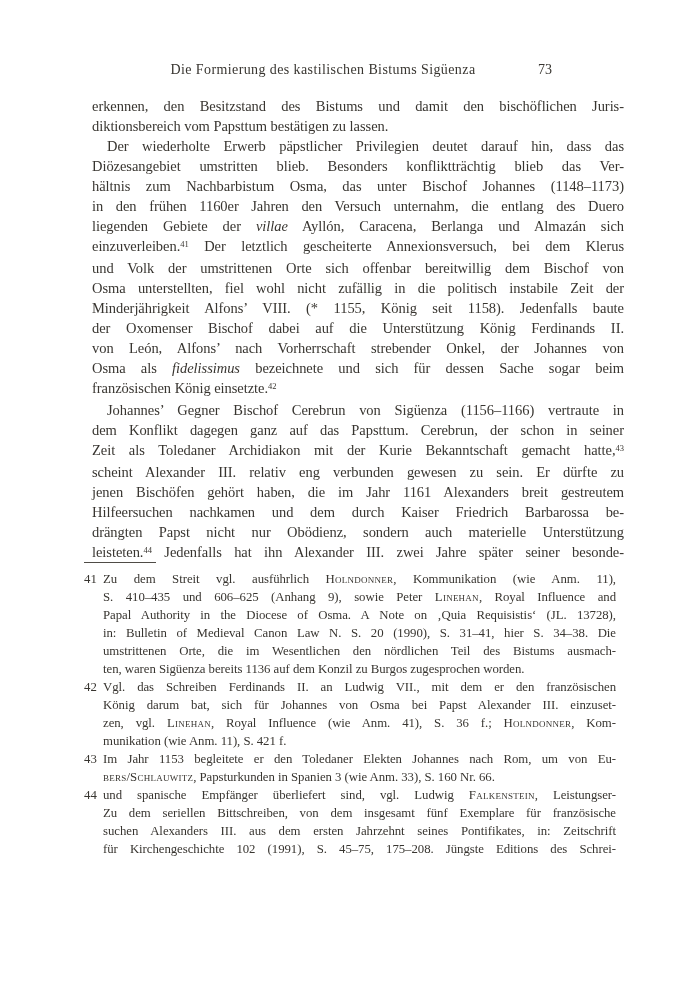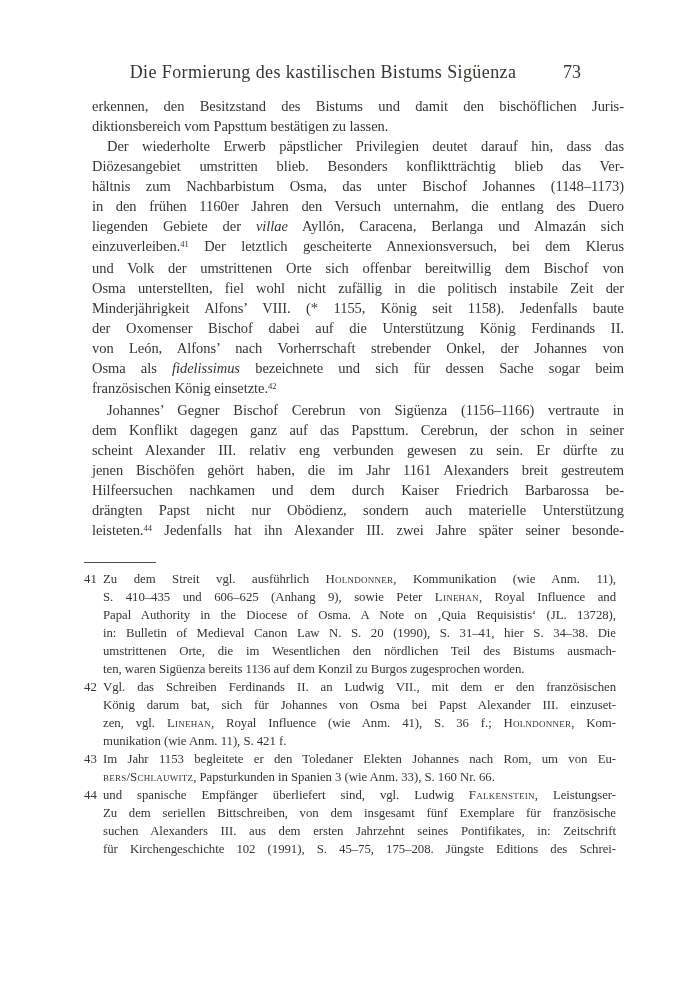--- a/index.html
+++ b/index.html
@@ -1,22 +1,22 @@
 <!DOCTYPE html>
 <html><head>
 <meta charset="utf-8">
 <style>
   html,body{margin:0;padding:0;background:#ffffff;}
   .page{
     position:relative;width:700px;height:988px;background:#ffffff;overflow:hidden;
     font-family:"Liberation Serif","DejaVu Serif",serif;color:#383530;
   }
-  .header{position:absolute;top:62px;left:84px;width:532px;height:20px;font-size:18px;}
+  .header{position:absolute;top:62px;left:84px;width:532px;height:20px;font-size:14px;}
   .header-title{position:absolute;left:0;top:0;width:478px;text-align:center;letter-spacing:0.4px;white-space:nowrap;}
-  .page-num{position:absolute;left:454px;top:0;margin-left:25px;}
+  .page-num{position:absolute;left:454px;top:0;}
   .body-text{position:absolute;top:96px;left:92px;width:532px;font-size:14.5px;line-height:20px;}
   .line{text-align:justify;text-align-last:justify;-moz-text-align-last:justify;letter-spacing:-0.05px;}
   .line.endline{text-align-last:left;-moz-text-align-last:left;}
   .line.indent{text-indent:15px;}
   .seg-i{font-style:italic;}
   .seg-sc{font-variant:small-caps;letter-spacing:0.25px;}
   .seg-sup{font-size:8.5px;position:relative;top:-4.5px;letter-spacing:0;}
   .fn-rule{position:absolute;top:562px;left:84px;width:72px;height:1px;background:#4f4c46;}
   .footnotes{position:absolute;top:570px;left:84px;width:532px;font-size:12.8px;line-height:18px;}
   .fn{position:relative;padding-left:19px;}
@@ -41,20 +41,21 @@
       <div class="line"><span>einzuverleiben.</span><span class="seg-sup">41</span><span> Der letztlich gescheiterte Annexionsversuch, bei dem Klerus</span></div>
       <div class="line"><span>und Volk der umstrittenen Orte sich offenbar bereitwillig dem Bischof von</span></div>
       <div class="line"><span>Osma unterstellten, fiel wohl nicht zufällig in die politisch instabile Zeit der</span></div>
       <div class="line"><span>Minderjährigkeit Alfons’ VIII. (* 1155, König seit 1158). Jedenfalls baute</span></div>
       <div class="line"><span>der Oxomenser Bischof dabei auf die Unterstützung König Ferdinands II.</span></div>
       <div class="line"><span>von León, Alfons’ nach Vorherrschaft strebender Onkel, der Johannes von</span></div>
       <div class="line"><span>Osma als </span><span class="seg-i">fidelissimus</span><span> bezeichnete und sich für dessen Sache sogar beim</span></div>
       <div class="line endline"><span>französischen König einsetzte.</span><span class="seg-sup">42</span></div>
       <div class="line indent"><span>Johannes’ Gegner Bischof Cerebrun von Sigüenza (1156–1166) vertraute in</span></div>
       <div class="line"><span>dem Konflikt dagegen ganz auf das Papsttum. Cerebrun, der schon in seiner</span></div>
+      <div class="line"><span>Zeit als Toledaner Archidiakon mit der Kurie Bekanntschaft gemacht hatte,</span><span class="seg-sup">43</span></div>
       <div class="line"><span>scheint Alexander III. relativ eng verbunden gewesen zu sein. Er dürfte zu</span></div>
       <div class="line"><span>jenen Bischöfen gehört haben, die im Jahr 1161 Alexanders breit gestreutem</span></div>
       <div class="line"><span>Hilfeersuchen nachkamen und dem durch Kaiser Friedrich Barbarossa be-</span></div>
       <div class="line"><span>drängten Papst nicht nur Obödienz, sondern auch materielle Unterstützung</span></div>
       <div class="line"><span>leisteten.</span><span class="seg-sup">44</span><span> Jedenfalls hat ihn Alexander III. zwei Jahre später seiner besonde-</span></div>
     </div>
   <div class="fn-rule"></div>
   <div class="footnotes">
       <div class="fn">
         <span class="fn-num">41</span>

